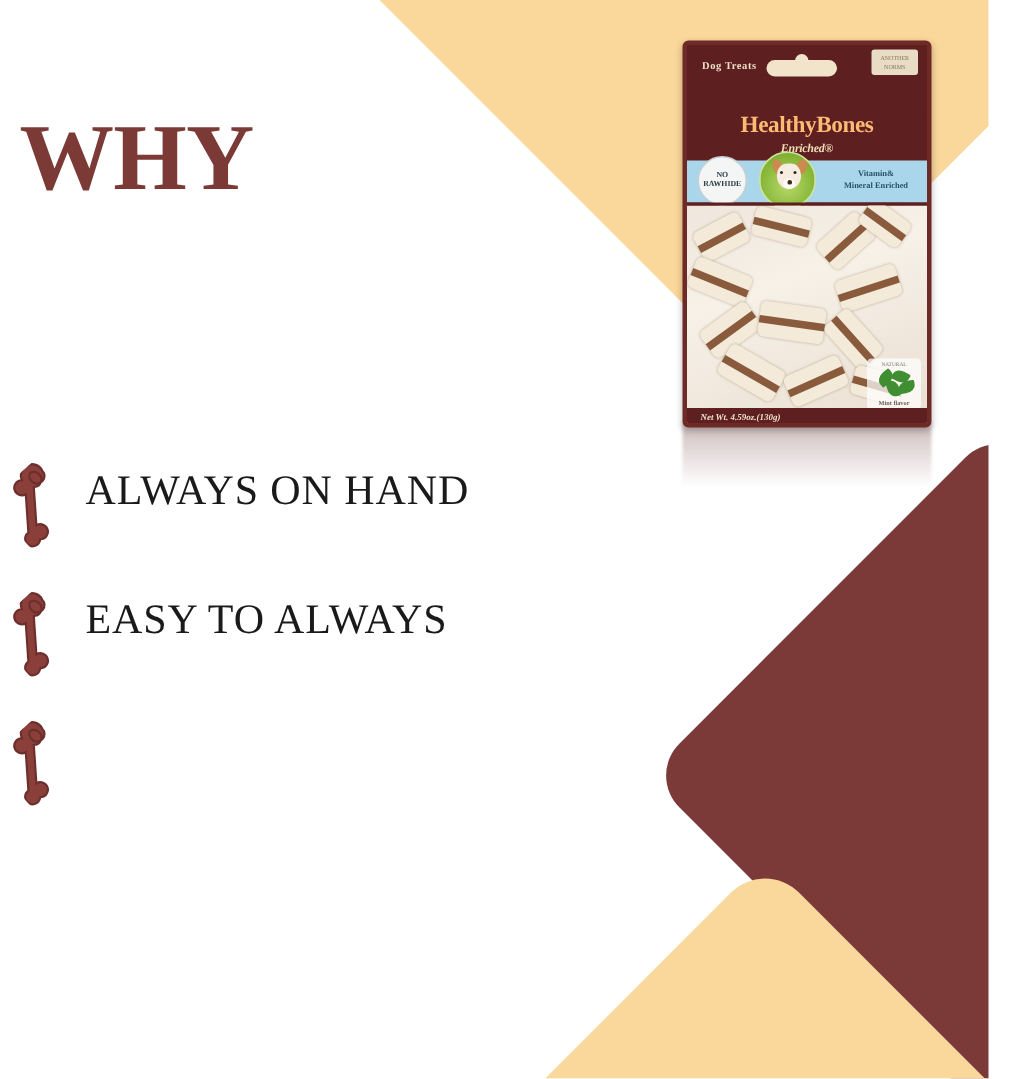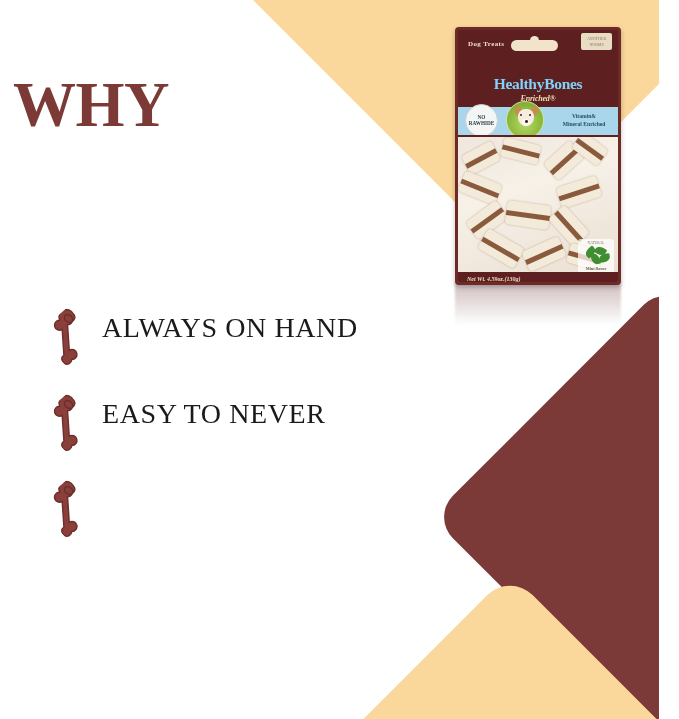--- a/index.html
+++ b/index.html
@@ -30,21 +30,21 @@
   
   #headline{
     position:absolute;left:13px;top:76px;width:420px;
     color:#7b3a35;
     font-size:63px;line-height:0.93;font-weight:700;
     letter-spacing:-0.5px;
   }
   #headline .hl-line{display:block;white-space:nowrap;}
 
   
-  #benefits{position:absolute;left:0;top:303px;width:460px;padding-left:45px;}
+  #benefits{position:absolute;left:0;top:303px;width:460px;}
   .benefit{position:relative;height:86px;}
   .bone-icon{
     position:absolute;left:2px;top:10px;width:46px;height:46px;
     transform:rotate(48deg);
   }
   .benefit-label{
     position:absolute;left:57px;top:9px;
     font-size:28px;color:#1a1a1a;font-weight:400;
     letter-spacing:0.6px;white-space:nowrap;
   }
@@ -68,21 +68,21 @@
     content:"";position:absolute;left:19px;top:-4px;
     width:9px;height:9px;background:#f2e3cb;border-radius:50%;
   }
   #pkg-tag{
     position:absolute;right:6px;top:3px;width:31px;height:17px;
     background:#e8dcc4;border-radius:2px;
     font-size:4px;color:#8a7a60;text-align:center;line-height:1.5;
     padding-top:3px;box-sizing:border-box;overflow:hidden;
   }
   #pkg-brand{
-    text-align:center;color:#7dd3fc;font-size:15.5px;font-weight:700;
+    text-align:center;color:#fdba74;font-size:15.5px;font-weight:700;
     letter-spacing:-.3px;margin-top:-2px;
   }
   #pkg-sub{
     text-align:center;color:#f0dfb8;font-size:8px;font-weight:700;
     font-style:italic;margin-top:1px;letter-spacing:-.2px;
   }
   #pkg-band{
     position:relative;margin-top:4px;height:28px;background:#a9d6ea;
   }
   #seal{
@@ -178,21 +178,21 @@
         <path d="M12 8 A7 7 0 1 1 6 18 A7 7 0 1 1 18 24 L46 46 A7 7 0 1 1 58 52 A7 7 0 1 1 46 56 L18 34 A7 7 0 1 1 6 28 A7 7 0 1 1 12 8 Z" fill="#8a3f3a" stroke="#6d2f2c" stroke-width="2"></path>
       </svg>
       <span class="benefit-label">ALWAYS ON HAND</span>
     </div>
 
 
     <div class="benefit">
       <svg class="bone-icon" viewBox="0 0 64 64">
         <path d="M12 8 A7 7 0 1 1 6 18 A7 7 0 1 1 18 24 L46 46 A7 7 0 1 1 58 52 A7 7 0 1 1 46 56 L18 34 A7 7 0 1 1 6 28 A7 7 0 1 1 12 8 Z" fill="#8a3f3a" stroke="#6d2f2c" stroke-width="2"></path>
       </svg>
-      <span class="benefit-label">EASY TO NEVER</span>
+      <span class="benefit-label">EASY TO ALWAYS</span>
     </div>
 
     <div class="benefit">
       <svg class="bone-icon" viewBox="0 0 64 64">
         <path d="M12 8 A7 7 0 1 1 6 18 A7 7 0 1 1 18 24 L46 46 A7 7 0 1 1 58 52 A7 7 0 1 1 46 56 L18 34 A7 7 0 1 1 6 28 A7 7 0 1 1 12 8 Z" fill="#8a3f3a" stroke="#6d2f2c" stroke-width="2"></path>
       </svg>
     </div>
 
   </div>
 

